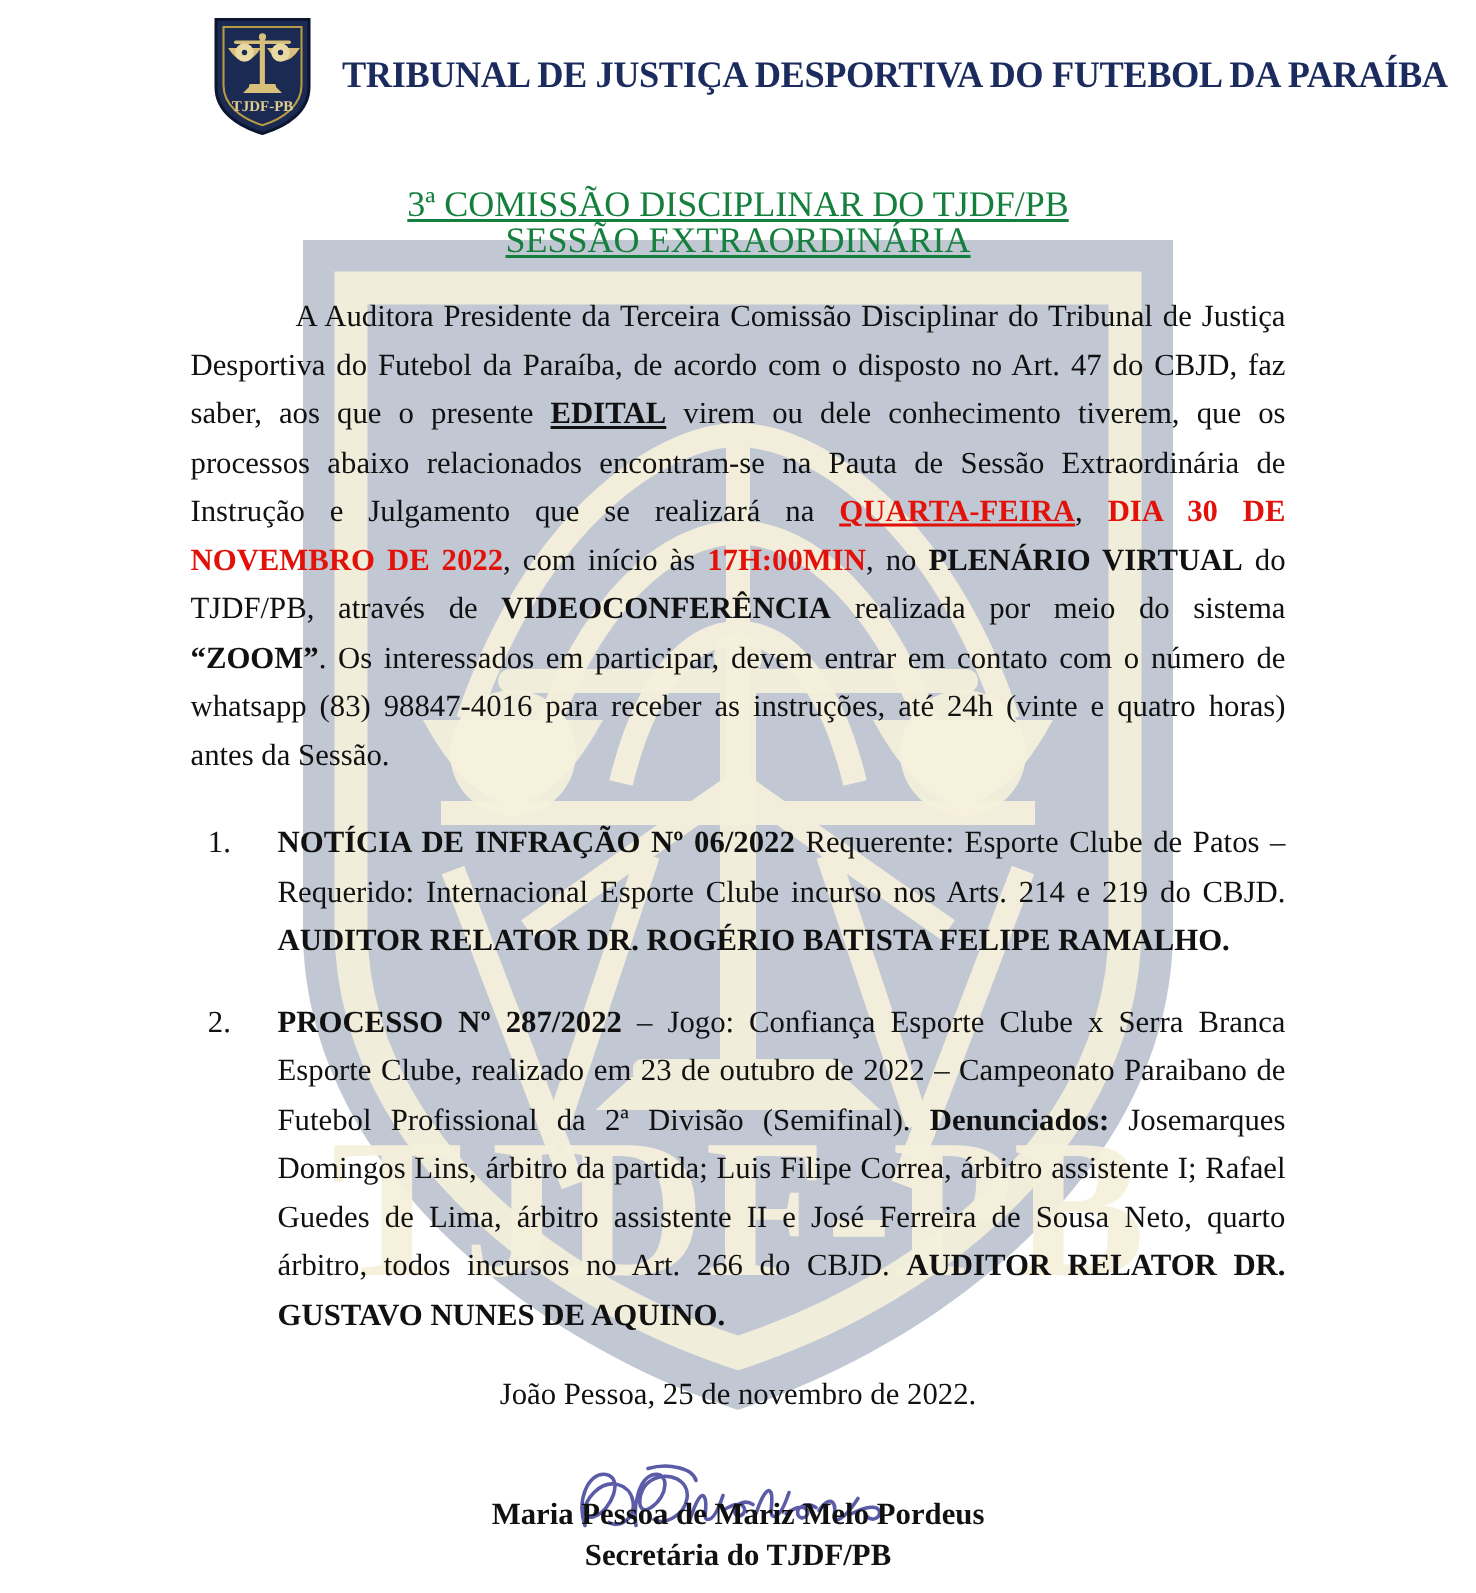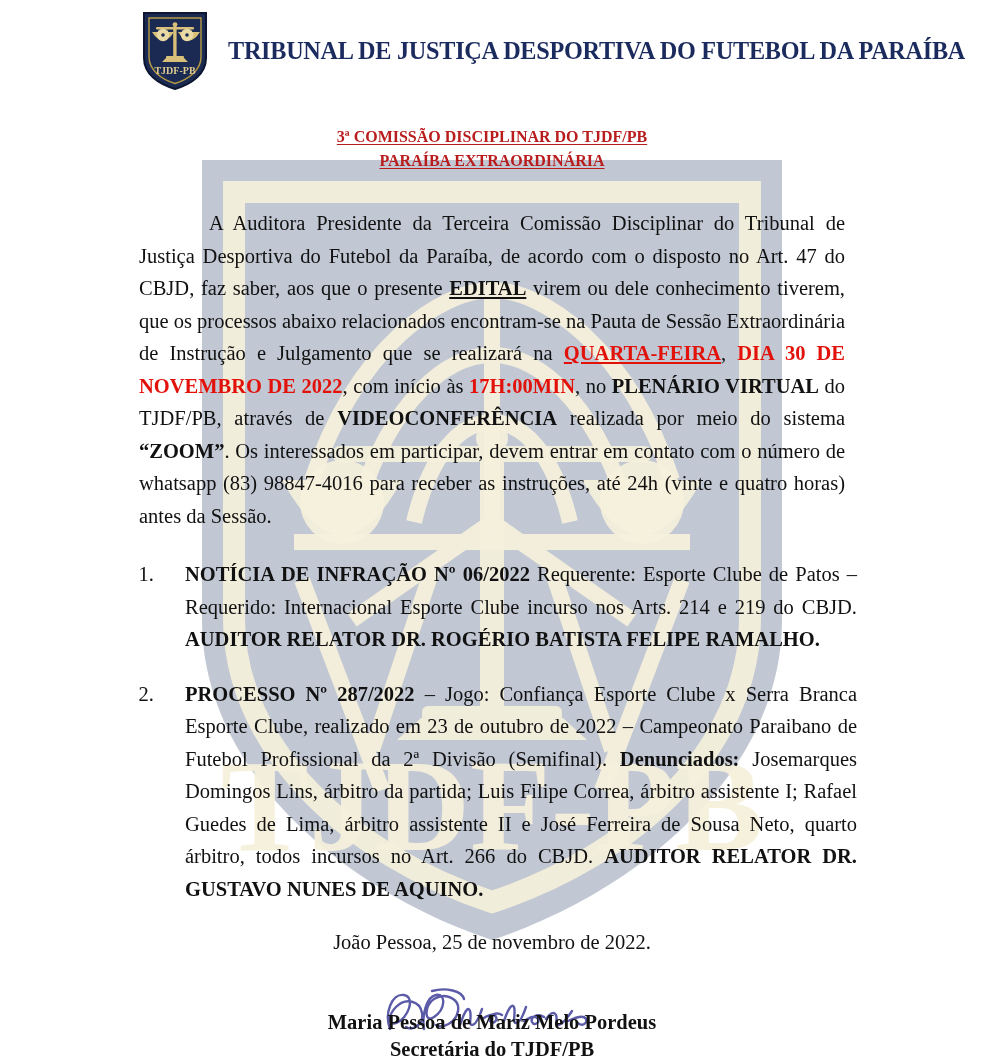--- a/index.html
+++ b/index.html
@@ -60,41 +60,41 @@
 
   
   .title-block {
     position: relative;
     z-index: 2;
     text-align: center;
     margin-top: 33px;
   }
   .title-line {
     font-family: "Liberation Serif", "DejaVu Serif", serif;
-    font-weight: bold;
-    font-size: 16px;
+    font-weight: normal;
+    font-size: 24px;
     line-height: 24px;
-    color: #b91c1c;
+    color: #15803d;
     display: block;
   }
   .title-line span.u {
     text-decoration: underline;
     text-underline-offset: 2px;
   }
 
   
   .content {
     position: relative;
     z-index: 2;
     margin: 0 auto;
     width: 730px;
     padding-top: 22px;
   }
   p.body-par {
-    margin: 12px;
+    margin: 0;
     text-align: justify;
     text-justify: inter-word;
     text-indent: 70px;
     font-size: 20.5px;
     line-height: 32.5px;
     font-family: "Liberation Serif", "DejaVu Serif", serif;
   }
   b { font-weight: bold; }
   .u { text-decoration: underline; text-underline-offset: 2px; }
   .red { color: #e2120b; }
@@ -222,21 +222,21 @@
       </svg>
     </div>
     <div class="header-title">TRIBUNAL DE JUSTIÇA DESPORTIVA DO FUTEBOL DA PARAÍBA</div>
   </div>
 
   <div class="title-block">
     <div class="title-line">
       <span class="u">3ª COMISSÃO DISCIPLINAR DO TJDF/PB</span>
     </div>
     <div class="title-line">
-      <span class="u">PARAÍBA EXTRAORDINÁRIA</span>
+      <span class="u">SESSÃO EXTRAORDINÁRIA</span>
     </div>
   </div>
 
   <div class="content">
 
     <p class="body-par"><span>A Auditora Presidente da Terceira Comissão Disciplinar do Tribunal de Justiça Desportiva do Futebol da Paraíba, de acordo com o disposto no Art. 47 do CBJD, faz saber, aos que o presente </span><b class="u">EDITAL</b><span> virem ou dele conhecimento tiverem, que os processos abaixo relacionados encontram-se na Pauta de Sessão Extraordinária de Instrução e Julgamento que se realizará na </span><b class="red u">QUARTA-FEIRA</b><span>, </span><b class="red">DIA 30 DE NOVEMBRO DE 2022</b><span>, com início às </span><b class="red">17H:00MIN</b><span>, no </span><b>PLENÁRIO VIRTUAL</b><span> do TJDF/PB, através de </span><b>VIDEOCONFERÊNCIA</b><span> realizada por meio do sistema </span><b>“ZOOM”</b><span>. Os interessados em participar, devem entrar em contato com o número de whatsapp (83) 98847-4016 para receber as instruções, até 24h (vinte e quatro horas) antes da Sessão.</span></p>
 
     <ol class="items">
       <li><b>NOTÍCIA DE INFRAÇÃO Nº 06/2022</b><span> Requerente: Esporte Clube de Patos – Requerido: Internacional Esporte Clube incurso nos Arts. 214 e 219 do CBJD. </span><b>AUDITOR RELATOR DR. ROGÉRIO BATISTA FELIPE RAMALHO.</b></li>
       <li><b>PROCESSO Nº 287/2022</b><span> – Jogo: Confiança Esporte Clube x Serra Branca Esporte Clube, realizado em 23 de outubro de 2022 – Campeonato Paraibano de Futebol Profissional da 2ª Divisão (Semifinal). </span><b>Denunciados:</b><span> Josemarques Domingos Lins, árbitro da partida; Luis Filipe Correa, árbitro assistente I; Rafael Guedes de Lima, árbitro assistente II e José Ferreira de Sousa Neto, quarto árbitro, todos incursos no Art. 266 do CBJD. </span><b>AUDITOR RELATOR DR. GUSTAVO NUNES DE AQUINO.</b></li>

